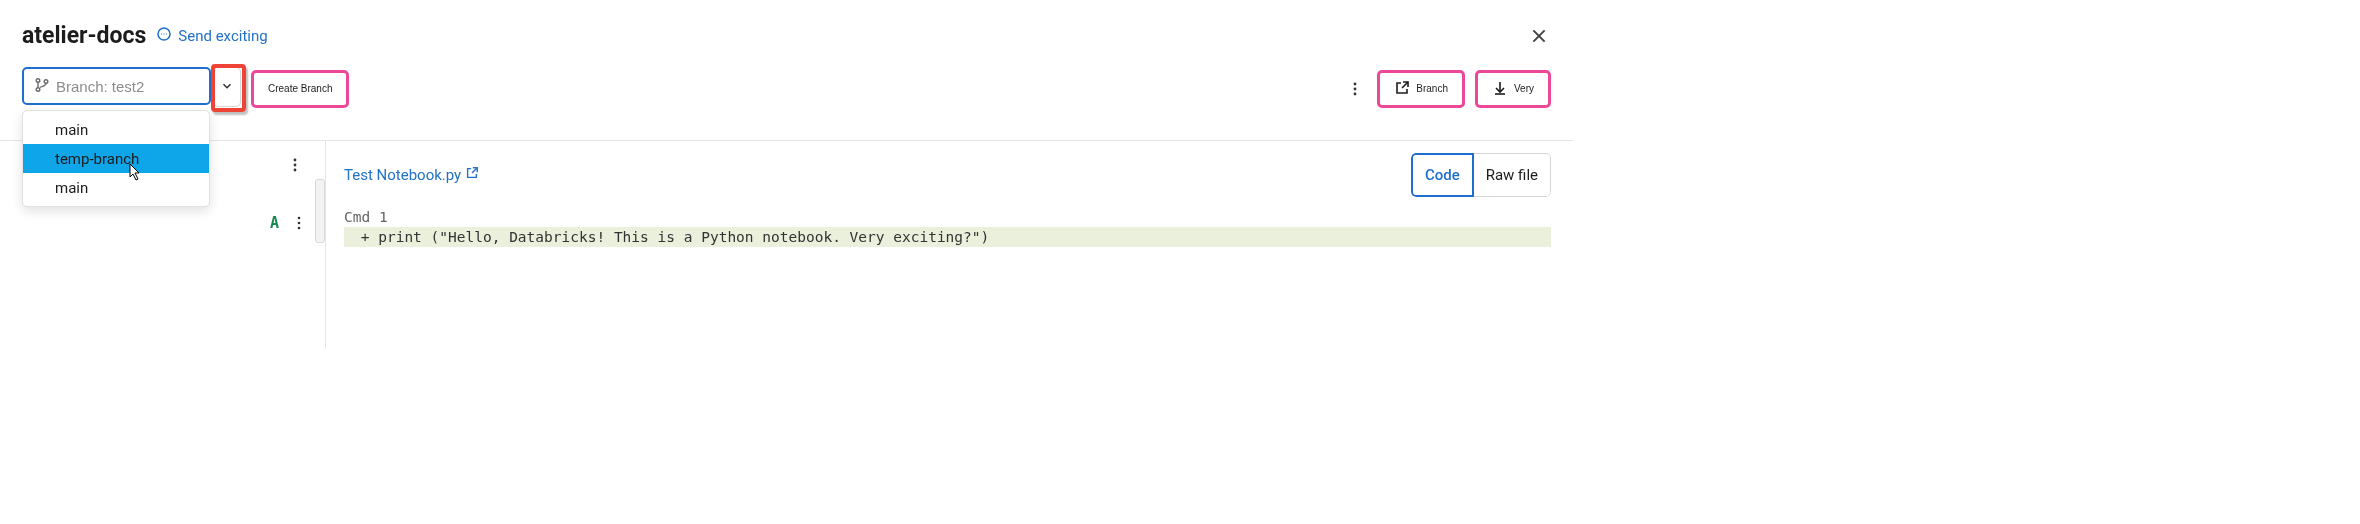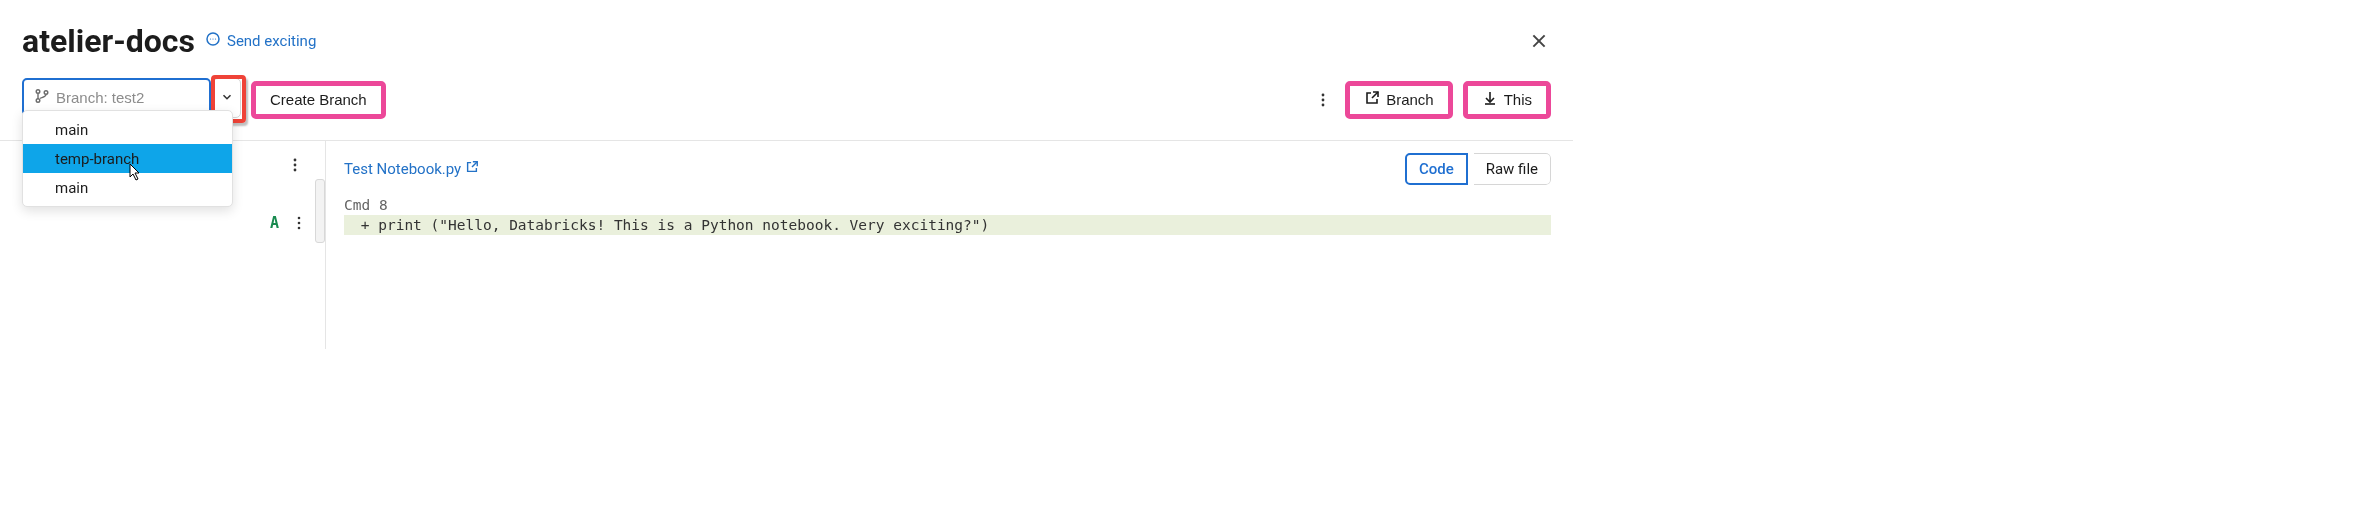--- a/index.html
+++ b/index.html
@@ -15,21 +15,21 @@
     }
 
     
     .header-row {
       display: flex;
       align-items: center;
       padding: 22px 22px 0 22px;
       gap: 10px;
     }
     .title {
-      font-size: 32px;
+      font-size: 23px;
       font-weight: 700;
       color: #1c1c1c;
     }
     .send-feedback {
       display: inline-flex;
       align-items: center;
       gap: 6px;
       color: #2372c7;
       font-size: 15px;
       cursor: pointer;
@@ -100,24 +100,24 @@
       bottom: -6px;
       border: 4px solid #ef4338;
       border-radius: 4px;
       pointer-events: none;
       box-shadow: 2px 3px 2px rgba(0,0,0,0.25);
     }
 
     .btn {
       height: 38px;
       padding: 0 14px;
-      border: 5px solid #ec4899;
+      border: 3px solid #ec4899;
       border-radius: 5px;
       background: #fff;
-      font-size: 15px;
+      font-size: 10px;
       display: inline-flex;
       align-items: center;
       gap: 6px;
       cursor: pointer;
       color: #1c1c1c;
     }
     .btn svg { width: 16px; height: 16px; }
 
     .toolbar-spacer { flex: 1; }
     .kebab {
@@ -128,21 +128,21 @@
       justify-content: center;
       cursor: pointer;
       color: #333;
     }
 
     
     .dropdown {
       position: absolute;
       top: 110px;
       left: 22px;
-      width: 211px;
+      width: 188px;
       background: #fff;
       border: 1px solid #e1e1e1;
       border-radius: 5px;
       box-shadow: 0 4px 12px rgba(0,0,0,0.12);
       z-index: 10;
       padding: 4px 0;
     }
     .dropdown-item {
       display: flex;
       align-items: center;
@@ -238,29 +238,28 @@
       cursor: pointer;
     }
     .file-link svg { width: 14px; height: 14px; }
     .file-header-spacer { flex: 1; }
     .toggle-group {
       display: inline-flex;
       border-radius: 5px;
       overflow: hidden;
     }
     .toggle-btn {
-      height: 32px;
+      height: 44px;
       padding: 0 12px;
       font-size: 15px;
       border: 1px solid #d6d6d6;
       background: #fff;
       cursor: pointer;
       display: inline-flex;
       align-items: center;
-      margin-left: 6px;
     }
     .toggle-btn.active {
       border: 2px solid #1f6fd1;
       color: #1f6fd1;
       font-weight: 500;
     }
     .toggle-btn:first-child { border-radius: 5px 0 0 5px; }
     .toggle-btn:last-child { border-radius: 0 5px 5px 0; border-left: none; }
 
     .code-area {
@@ -351,21 +350,21 @@
   </button>
 
   <button class="btn">
     <span>
       <svg viewBox="0 0 16 16" fill="none" stroke="currentColor" stroke-width="1.6">
           <path d="M8 2v9"></path>
           <polyline points="4 8 8 12 12 8"></polyline>
           <line x1="3" y1="14" x2="13" y2="14"></line>
         </svg>
     </span>
-    <span>This</span>
+    <span>Very</span>
   </button>
 </div>
 
 <div class="dropdown">
   <div class="dropdown-item">
     <span>main</span>
   </div>
   <div class="dropdown-item hovered">
     <span>temp-branch</span>
   </div>
@@ -414,17 +413,17 @@
             </svg>
         </span>
       </span>
       <div class="file-header-spacer"></div>
       <div class="toggle-group">
         <span class="toggle-btn active">Code</span>
         <span class="toggle-btn">Raw file</span>
       </div>
     </div>
     <div class="code-area">
-      <div class="cmd-label">Cmd 8</div>
+      <div class="cmd-label">Cmd 1</div>
       <div class="code-line"> + print ("Hello, Databricks! This is a Python notebook. Very exciting?")</div>
     </div>
   </div>
 </div>
 
 </body></html>

